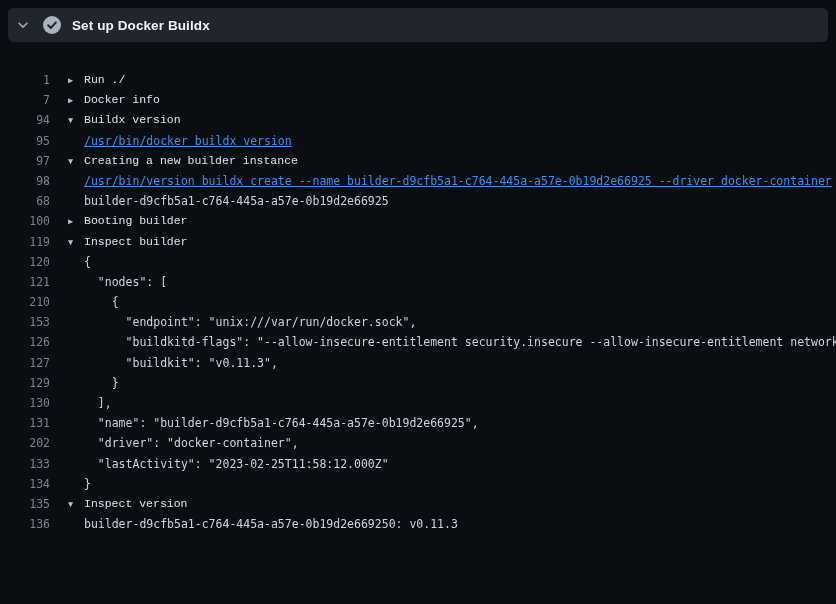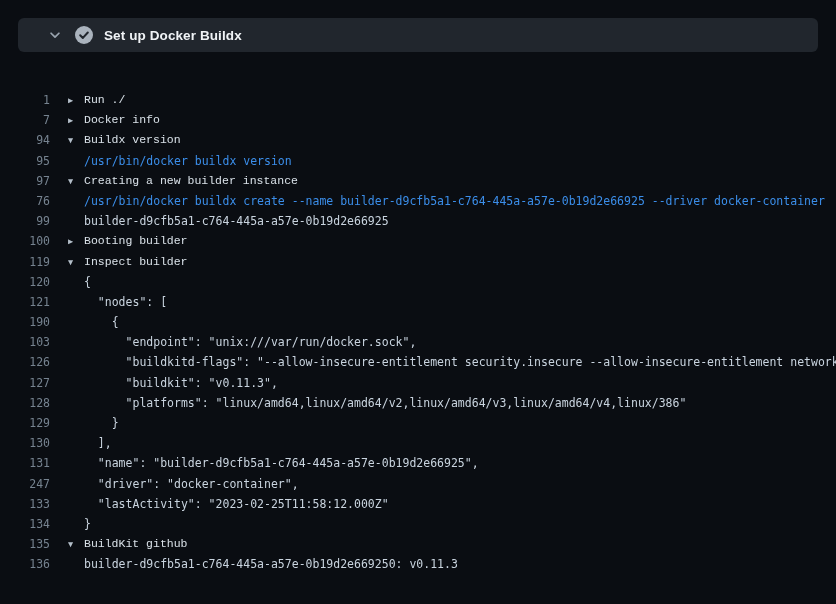--- a/index.html
+++ b/index.html
@@ -4,27 +4,27 @@
 <style>
   html, body { margin: 0; padding: 0; }
   body {
     width: 836px; height: 604px;
     background: #0a0d12;
     overflow: hidden;
     font-family: "DejaVu Sans Mono", "Liberation Mono", monospace;
   }
   
   .step-header {
-    margin: 18px;
+    margin: 8px;
     height: 34px;
     background: #21262d;
     border-radius: 6px;
     display: flex;
     align-items: center;
-    padding-left: 30px;
+    padding-left: 8px;
     box-sizing: border-box;
     cursor: pointer;
   }
   .chev { width: 14px; height: 14px; display: inline-flex; align-items: center; justify-content: center; }
   .status { margin-left: 13px; width: 18px; height: 18px; display: inline-flex; }
   .step-title {
     margin-left: 11px;
     font-family: "Liberation Sans", "DejaVu Sans", sans-serif;
     font-size: 13.5px;
     font-weight: 600;
@@ -56,21 +56,21 @@
     width: 16px;
     flex: none;
     margin-left: 18px;
     font-size: 8.5px;
     color: #b4bfca;
     line-height: 20.2px;
   }
   .text { color: #c9d4df; overflow: hidden; }
   .log-line.group { cursor: pointer; }
   .log-line.group .text { color: #d9e1e8; font-family: Liberation Mono, monospace; }
-  .log-line.command .text { color: #3b8eea; }
+  .log-line.command .text { color: #3b8eea; text-decoration: underline; }
 </style>
 </head>
 <body>
 
 <div class="step-header">
   <span class="chev">
     <svg width="14" height="14" viewBox="0 0 16 16">
       <path d="M3.5 6 8 10.5 12.5 6" fill="none" stroke="#9aa4af" stroke-width="2" stroke-linecap="round" stroke-linejoin="round"></path>
     </svg>
   </span>
@@ -82,32 +82,31 @@
   </span>
   <span class="step-title">Set up Docker Buildx</span>
 </div>
 
 <div class="log" id="log">
     <div class="log-line group group"><span class="num">1</span><span class="arrow">▶</span><span class="text">Run ./</span></div>
     <div class="log-line group group"><span class="num">7</span><span class="arrow">▶</span><span class="text">Docker info</span></div>
     <div class="log-line group group"><span class="num">94</span><span class="arrow">▼</span><span class="text">Buildx version</span></div>
     <div class="log-line command"><span class="num">95</span><span class="arrow"></span><span class="text">/usr/bin/docker buildx version</span></div>
     <div class="log-line group group"><span class="num">97</span><span class="arrow">▼</span><span class="text">Creating a new builder instance</span></div>
-    <div class="log-line command"><span class="num">76</span><span class="arrow"></span><span class="text">/usr/bin/docker buildx create --name builder-d9cfb5a1-c764-445a-a57e-0b19d2e66925 --driver docker-container</span></div>
-    <div class="log-line output"><span class="num">99</span><span class="arrow"></span><span class="text">builder-d9cfb5a1-c764-445a-a57e-0b19d2e66925</span></div>
+    <div class="log-line command"><span class="num">98</span><span class="arrow"></span><span class="text">/usr/bin/version buildx create --name builder-d9cfb5a1-c764-445a-a57e-0b19d2e66925 --driver docker-container</span></div>
+    <div class="log-line output"><span class="num">68</span><span class="arrow"></span><span class="text">builder-d9cfb5a1-c764-445a-a57e-0b19d2e66925</span></div>
     <div class="log-line group group"><span class="num">100</span><span class="arrow">▶</span><span class="text">Booting builder</span></div>
     <div class="log-line group group"><span class="num">119</span><span class="arrow">▼</span><span class="text">Inspect builder</span></div>
     <div class="log-line output"><span class="num">120</span><span class="arrow"></span><span class="text">{</span></div>
     <div class="log-line output"><span class="num">121</span><span class="arrow"></span><span class="text">  "nodes": [</span></div>
-    <div class="log-line output"><span class="num">190</span><span class="arrow"></span><span class="text">    {</span></div>
-    <div class="log-line output"><span class="num">103</span><span class="arrow"></span><span class="text">      "endpoint": "unix:///var/run/docker.sock",</span></div>
+    <div class="log-line output"><span class="num">210</span><span class="arrow"></span><span class="text">    {</span></div>
+    <div class="log-line output"><span class="num">153</span><span class="arrow"></span><span class="text">      "endpoint": "unix:///var/run/docker.sock",</span></div>
     <div class="log-line output"><span class="num">126</span><span class="arrow"></span><span class="text">      "buildkitd-flags": "--allow-insecure-entitlement security.insecure --allow-insecure-entitlement network</span></div>
     <div class="log-line output"><span class="num">127</span><span class="arrow"></span><span class="text">      "buildkit": "v0.11.3",</span></div>
-    <div class="log-line output"><span class="num">128</span><span class="arrow"></span><span class="text">      "platforms": "linux/amd64,linux/amd64/v2,linux/amd64/v3,linux/amd64/v4,linux/386"</span></div>
     <div class="log-line output"><span class="num">129</span><span class="arrow"></span><span class="text">    }</span></div>
     <div class="log-line output"><span class="num">130</span><span class="arrow"></span><span class="text">  ],</span></div>
     <div class="log-line output"><span class="num">131</span><span class="arrow"></span><span class="text">  "name": "builder-d9cfb5a1-c764-445a-a57e-0b19d2e66925",</span></div>
-    <div class="log-line output"><span class="num">247</span><span class="arrow"></span><span class="text">  "driver": "docker-container",</span></div>
+    <div class="log-line output"><span class="num">202</span><span class="arrow"></span><span class="text">  "driver": "docker-container",</span></div>
     <div class="log-line output"><span class="num">133</span><span class="arrow"></span><span class="text">  "lastActivity": "2023-02-25T11:58:12.000Z"</span></div>
     <div class="log-line output"><span class="num">134</span><span class="arrow"></span><span class="text">}</span></div>
-    <div class="log-line group group"><span class="num">135</span><span class="arrow">▼</span><span class="text">BuildKit github</span></div>
+    <div class="log-line group group"><span class="num">135</span><span class="arrow">▼</span><span class="text">Inspect version</span></div>
     <div class="log-line output"><span class="num">136</span><span class="arrow"></span><span class="text">builder-d9cfb5a1-c764-445a-a57e-0b19d2e669250: v0.11.3</span></div>
   </div>
 
 </body></html>

